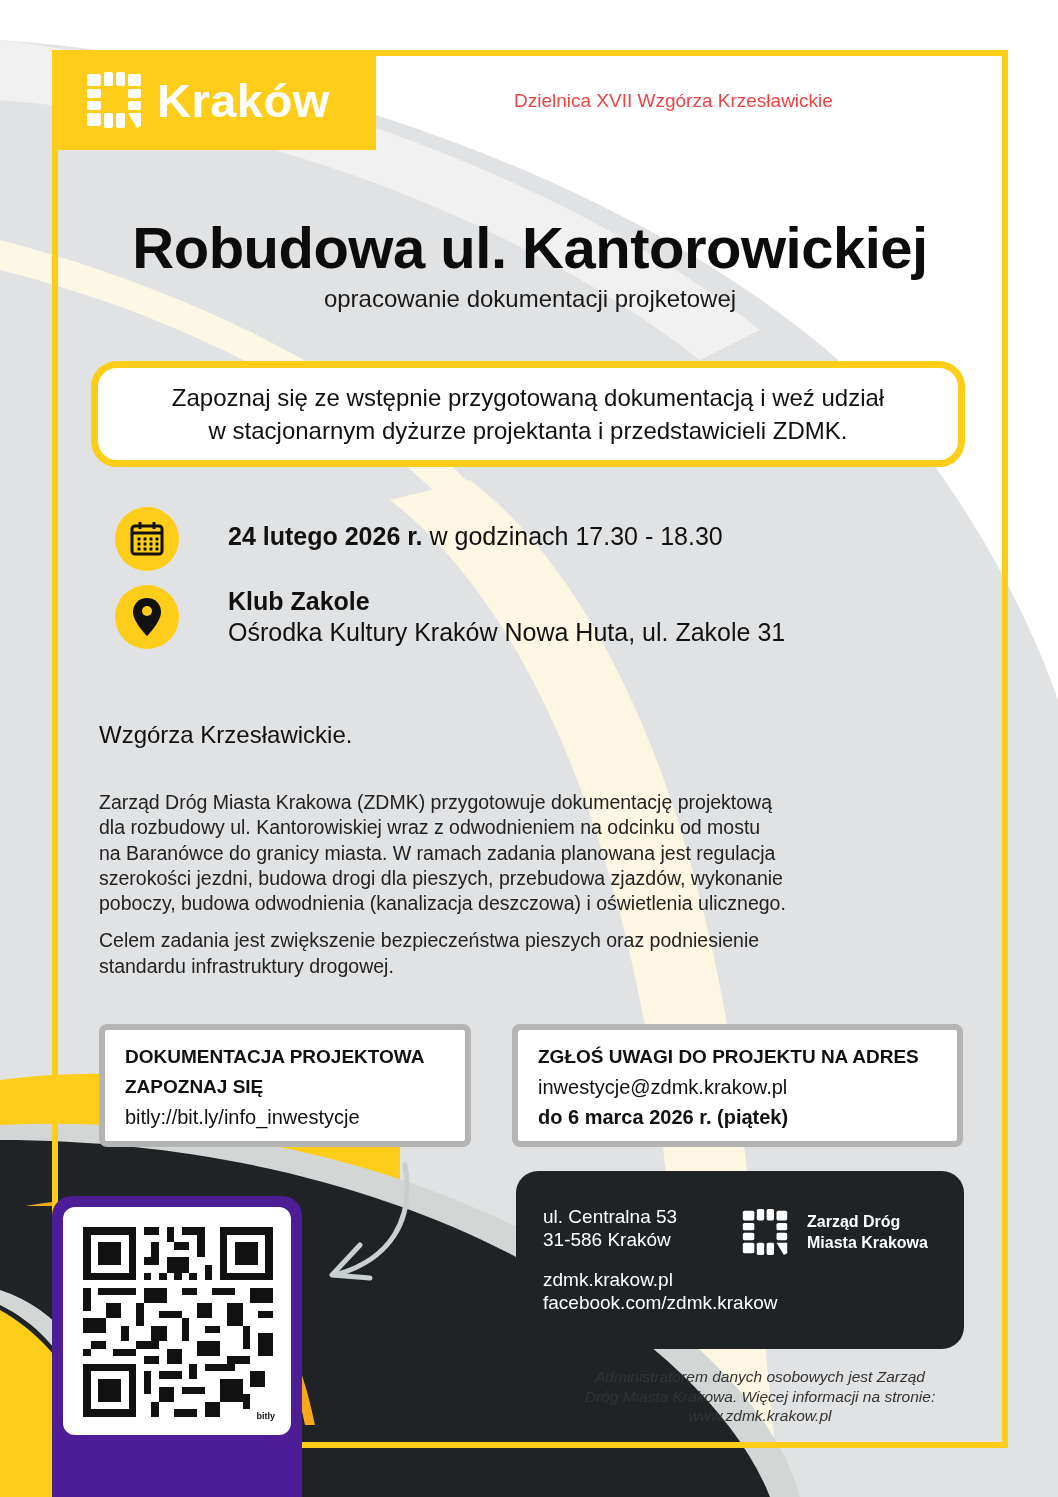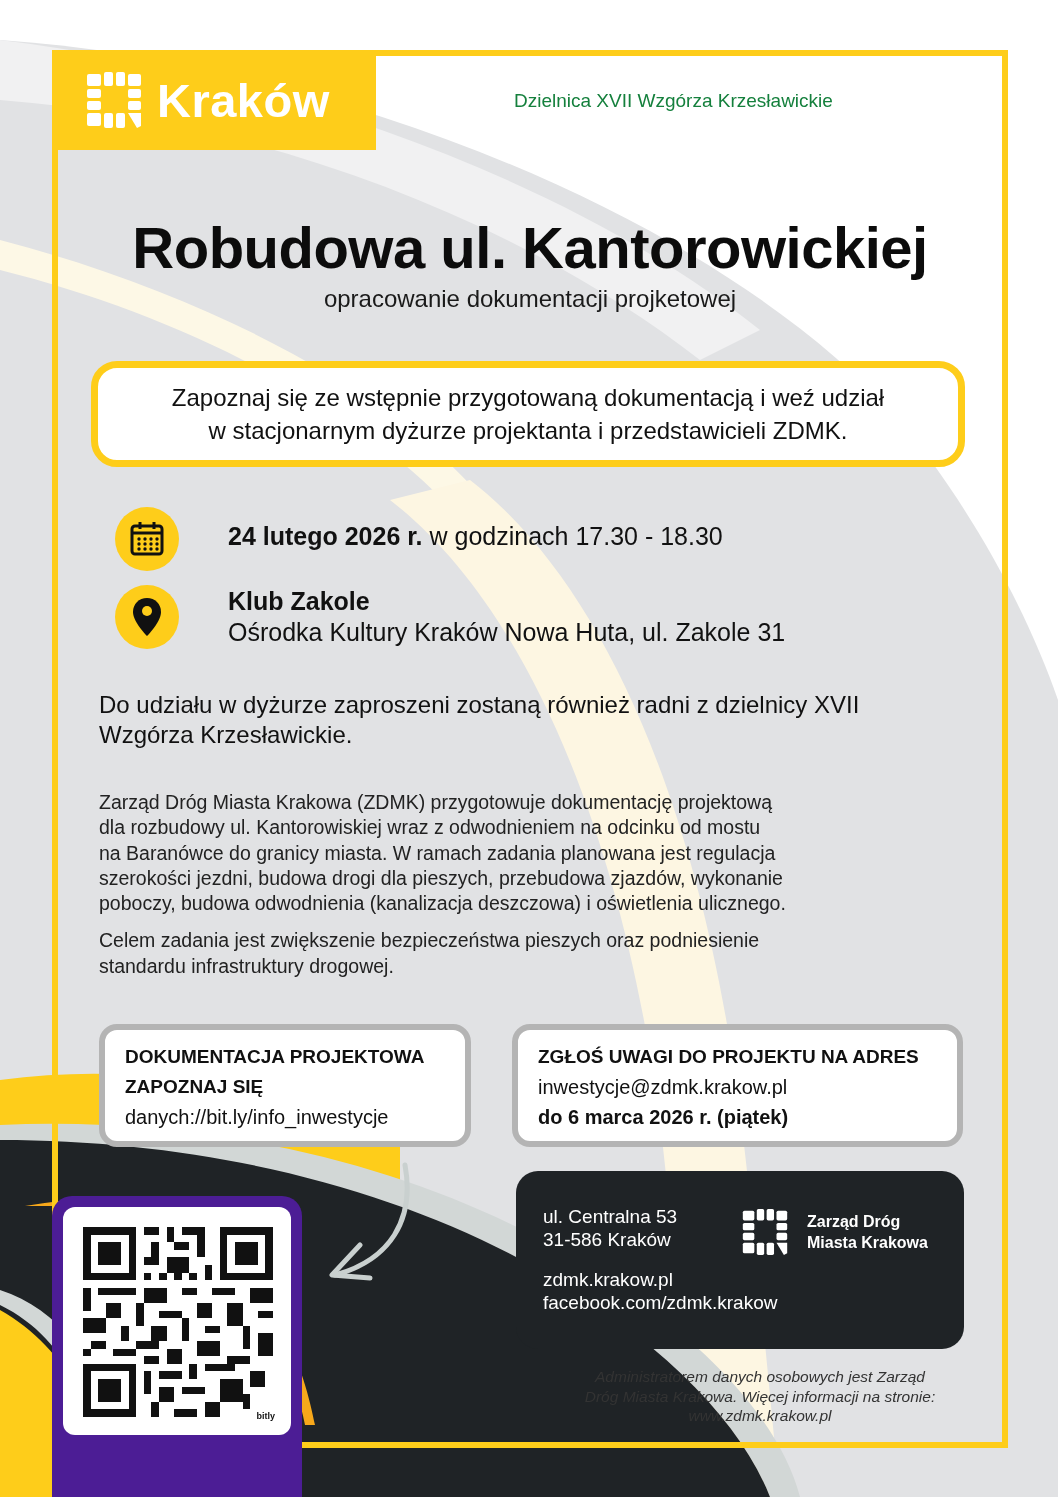--- a/index.html
+++ b/index.html
@@ -2,33 +2,33 @@
 <html><head>
 <meta charset="utf-8">
 <style>
   html,body{margin:0;padding:0;}
   body{width:1058px;height:1497px;position:relative;overflow:hidden;background:#ffffff;font-family:"Liberation Sans",sans-serif;color:#111;}
   .bg{position:absolute;left:0;top:0;width:1058px;height:1497px;z-index:0;}
   .frame{position:absolute;left:52px;top:50px;width:944px;height:1386px;border:6px solid #fecd1a;z-index:2;pointer-events:none;}
   .logo-box{position:absolute;left:52px;top:50px;width:324px;height:100px;background:#fecd1a;z-index:3;display:flex;align-items:center;}
   .logo-mark{margin-left:35px;width:54px;height:56px;}
   .logo-text{margin-left:16px;font-size:47px;color:#fff;font-weight:bold;letter-spacing:0.5px;}
-  .district{position:absolute;left:514px;top:90px;font-size:19px;color:#15803d;z-index:3;}
+  .district{position:absolute;left:514px;top:90px;font-size:19px;color:#ef4444;z-index:3;}
   .title{position:absolute;left:60px;width:940px;top:214px;text-align:center;font-size:58px;font-weight:bold;color:#0c0c0c;z-index:3;letter-spacing:-0.5px;}
   .subtitle{position:absolute;left:60px;width:940px;top:285px;text-align:center;font-size:24px;color:#1a1a1a;z-index:3;}
   .invite{position:absolute;left:91px;top:361px;width:860px;height:92px;background:#fff;border:7px solid #fecd1a;border-radius:26px;z-index:3;display:flex;align-items:center;justify-content:center;text-align:center;}
   .invite p{margin:12px;font-size:24px;line-height:33px;color:#111;}
   .event-row{position:absolute;left:115px;z-index:3;display:flex;align-items:center;}
   .icon-circle{width:64px;height:64px;border-radius:50%;background:#fecd1a;display:flex;align-items:center;justify-content:center;}
   .event-text{position:absolute;left:228px;z-index:3;font-size:25px;color:#111;}
   .event-text b{font-weight:bold;}
   .guests{position:absolute;left:99px;top:690px;width:880px;font-size:24px;line-height:30px;color:#111;z-index:3;}
   .desc{position:absolute;left:99px;top:790px;width:870px;font-size:19.5px;line-height:25.3px;color:#222;z-index:3;}
   .desc p{margin:0 0 12px 0;}
-  .card{position:absolute;background:#fff;border:6px solid #b4b4b4;border-radius:18px;z-index:3;box-sizing:border-box;}
+  .card{position:absolute;background:#fff;border:6px solid #b4b4b4;border-radius:8px;z-index:3;box-sizing:border-box;}
   .card .line{font-size:19px;line-height:30px;color:#111;}
   .card .bold{font-weight:bold;}
   .contact{position:absolute;left:516px;top:1171px;width:448px;height:178px;background:#1f2326;border-radius:22px;z-index:3;color:#fff;}
   .contact .t{position:absolute;font-size:19px;line-height:23px;color:#fff;}
   .zdmk-logo{position:absolute;left:226px;top:38px;width:46px;height:46px;}
   .zdmk-name{position:absolute;left:291px;top:40px;font-size:16px;font-weight:bold;line-height:21px;color:#fff;}
   .privacy{position:absolute;left:550px;top:1367px;width:420px;font-size:15.5px;line-height:19.5px;font-style:italic;color:#333;z-index:3;text-align:center;}
   .qr-wrap{position:absolute;left:52px;top:1196px;width:250px;height:320px;background:#4c1d95;border-radius:20px;z-index:4;}
   .qr-inner{position:absolute;left:11px;top:11px;width:228px;height:228px;background:#fff;border-radius:12px;}
   .qr-svg{position:absolute;left:20px;top:20px;width:190px;height:190px;}
@@ -130,42 +130,42 @@
       <circle cx="15" cy="14" r="5" fill="#fecd1a"></circle>
     </svg>
   </div>
 </div>
 <div class="event-text" style="top:586px;line-height:31px;">
   <b>Klub Zakole</b><br>
   <span>Ośrodka Kultury Kraków Nowa Huta, ul. Zakole 31</span>
 </div>
 
 <div class="guests">
-  <span>Do udziału w dyżurze zaproszeni zostaną również radni z dzielnicy XVII</span><br>
+  <br>
   <span>Wzgórza Krzesławickie.</span>
 </div>
 
 <div class="desc">
   <p>
     <span>Zarząd Dróg Miasta Krakowa (ZDMK) przygotowuje dokumentację projektową</span><br>
     <span>dla rozbudowy ul. Kantorowiskiej wraz z odwodnieniem na odcinku od mostu</span><br>
     <span>na Baranówce do granicy miasta. W ramach zadania planowana jest regulacja</span><br>
     <span>szerokości jezdni, budowa drogi dla pieszych, przebudowa zjazdów, wykonanie</span><br>
     <span>poboczy, budowa odwodnienia (kanalizacja deszczowa) i oświetlenia ulicznego.</span>
   </p>
   <p>
     <span>Celem zadania jest zwiększenie bezpieczeństwa pieszych oraz podniesienie</span><br>
     <span>standardu infrastruktury drogowej.</span>
   </p>
 </div>
 
 <div class="card" style="left:99px;top:1024px;width:372px;height:123px;padding:12px 0 0 20px;">
   <div class="line bold">DOKUMENTACJA PROJEKTOWA</div>
   <div class="line bold">ZAPOZNAJ SIĘ</div>
-  <div class="line" style="font-size:20px;">danych://bit.ly/info_inwestycje</div>
+  <div class="line" style="font-size:20px;">bitly://bit.ly/info_inwestycje</div>
 </div>
 
 <div class="card" style="left:512px;top:1024px;width:451px;height:123px;padding:12px 0 0 20px;">
   <div class="line bold">ZGŁOŚ UWAGI DO PROJEKTU NA ADRES</div>
   <div class="line" style="font-size:20px;">inwestycje@zdmk.krakow.pl</div>
   <div class="line bold" style="font-size:20px;">do 6 marca 2026 r. (piątek)</div>
 </div>
 
 <svg class="arrow" viewBox="0 0 110 130">
   <path d="M95,5 C105,60 80,100 25,115" fill="none" stroke="#c9d0cf" stroke-width="5" stroke-linecap="round"></path>

